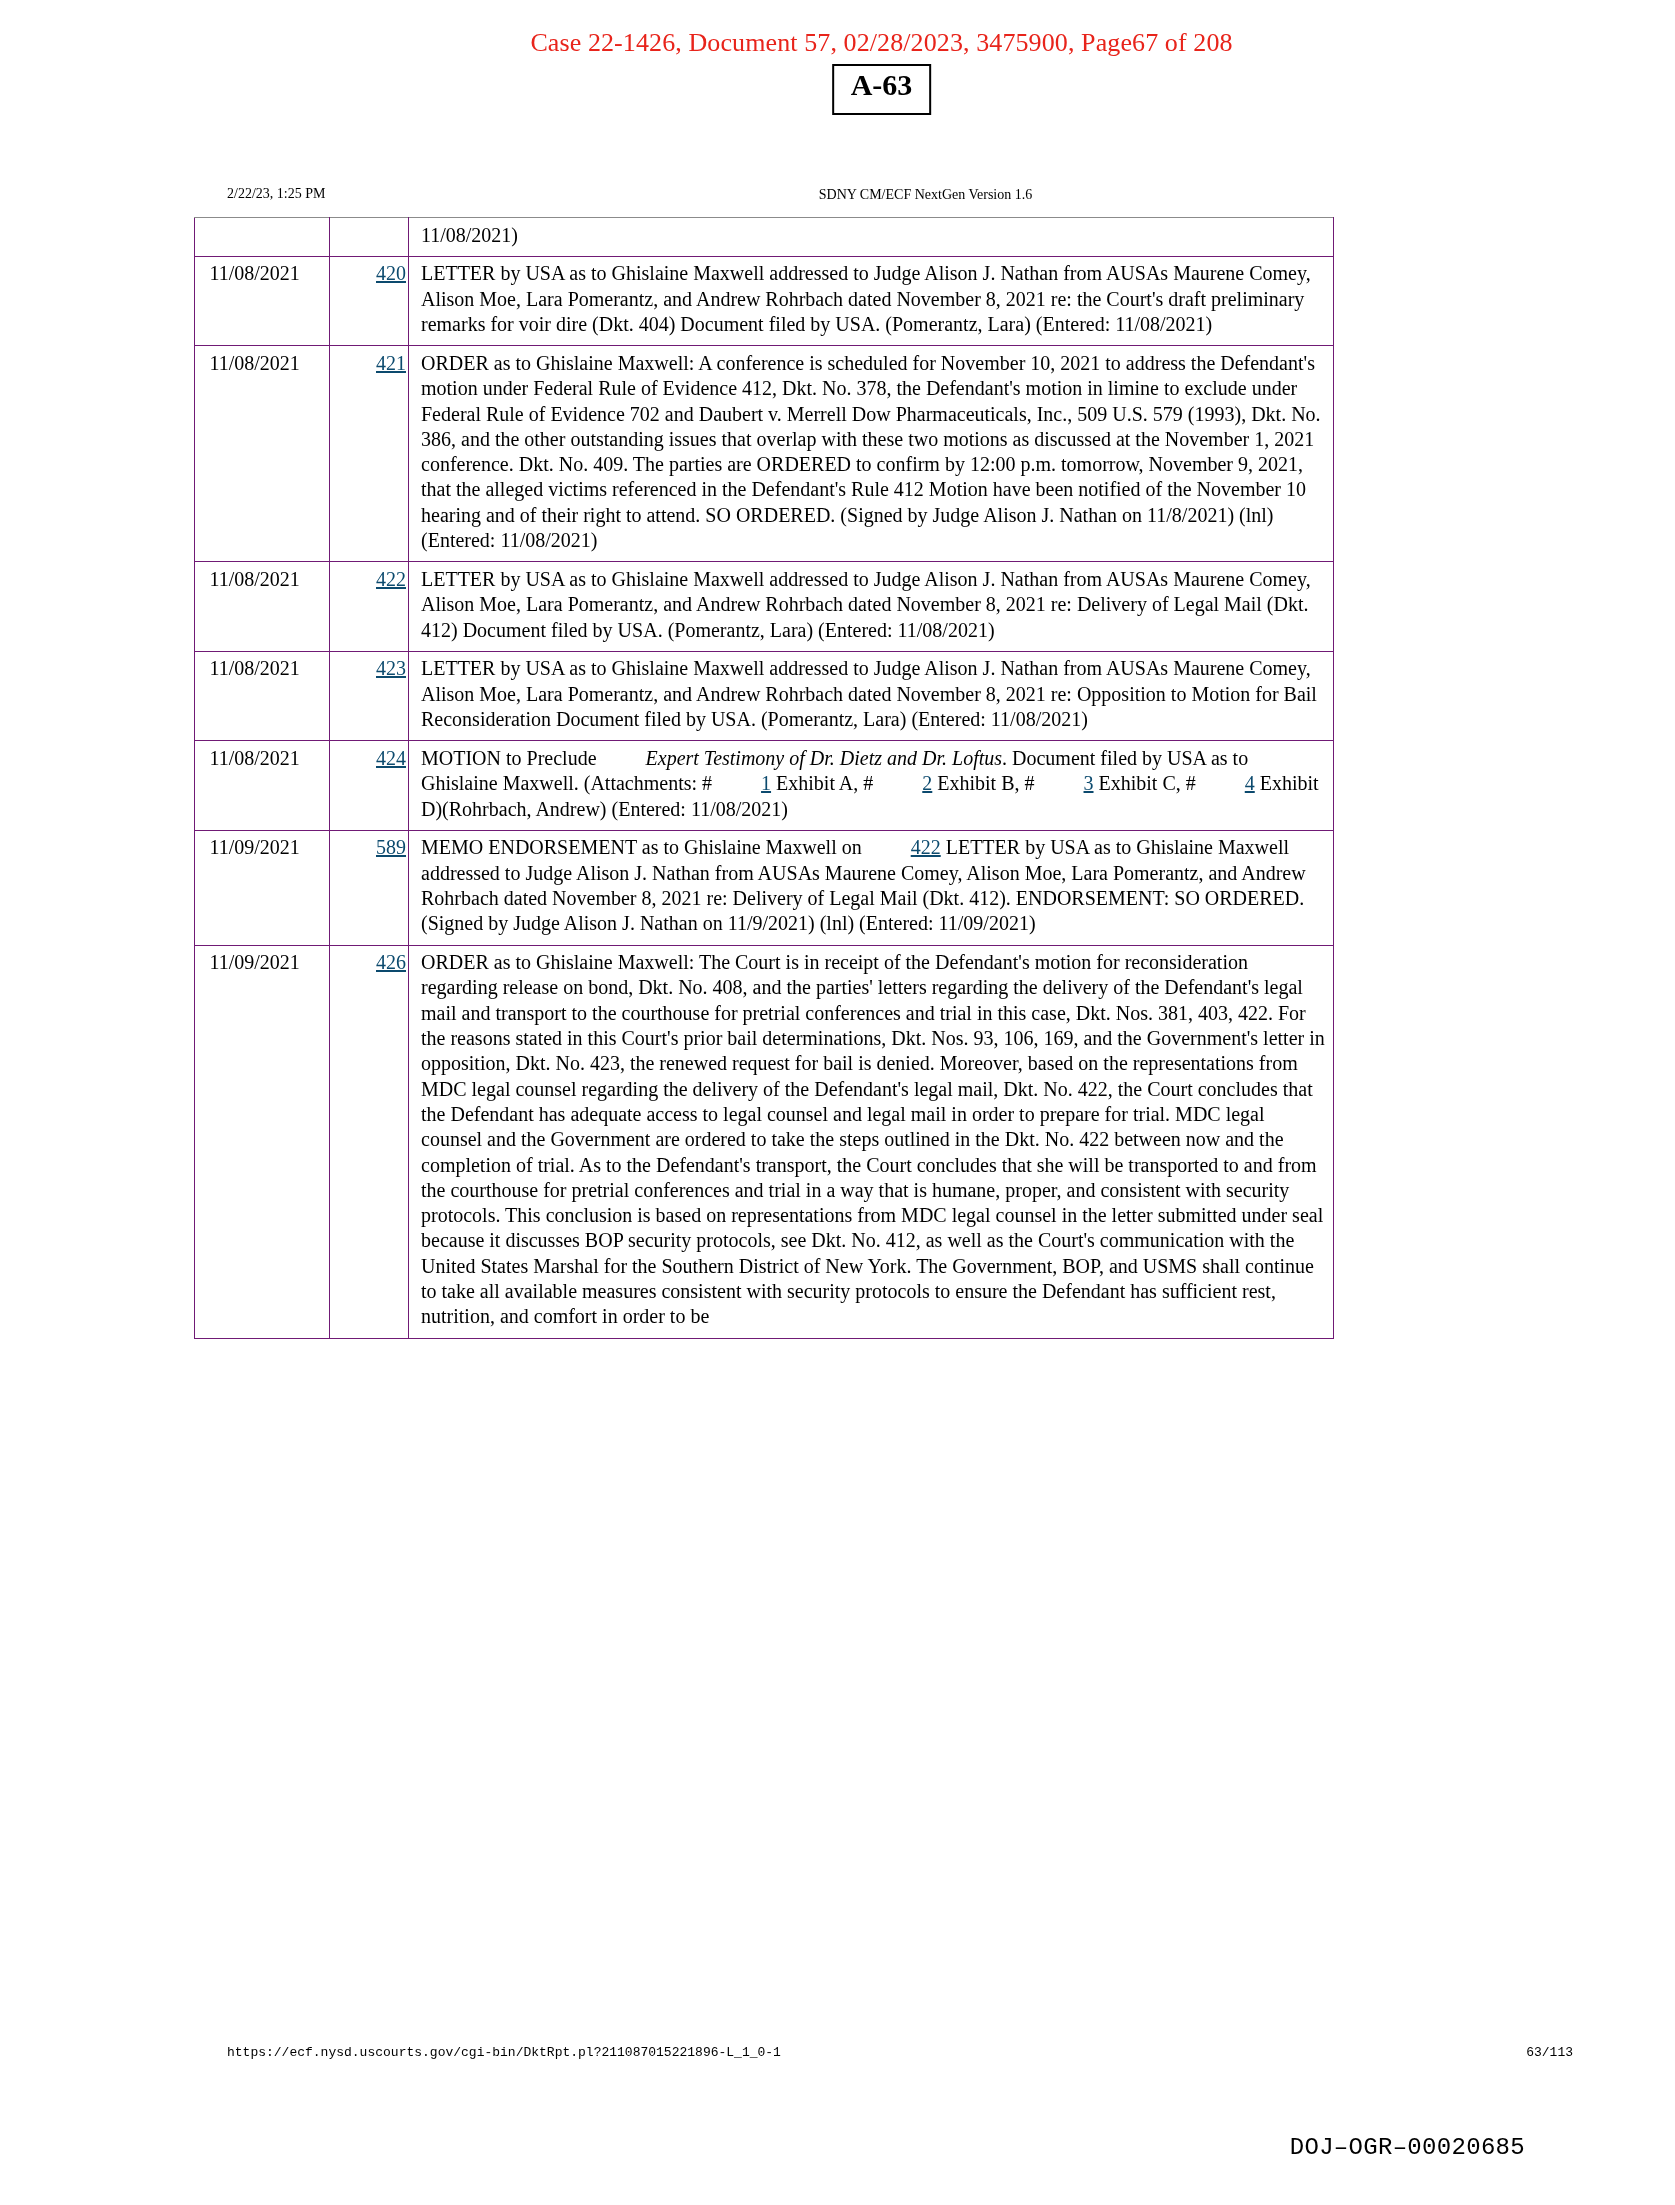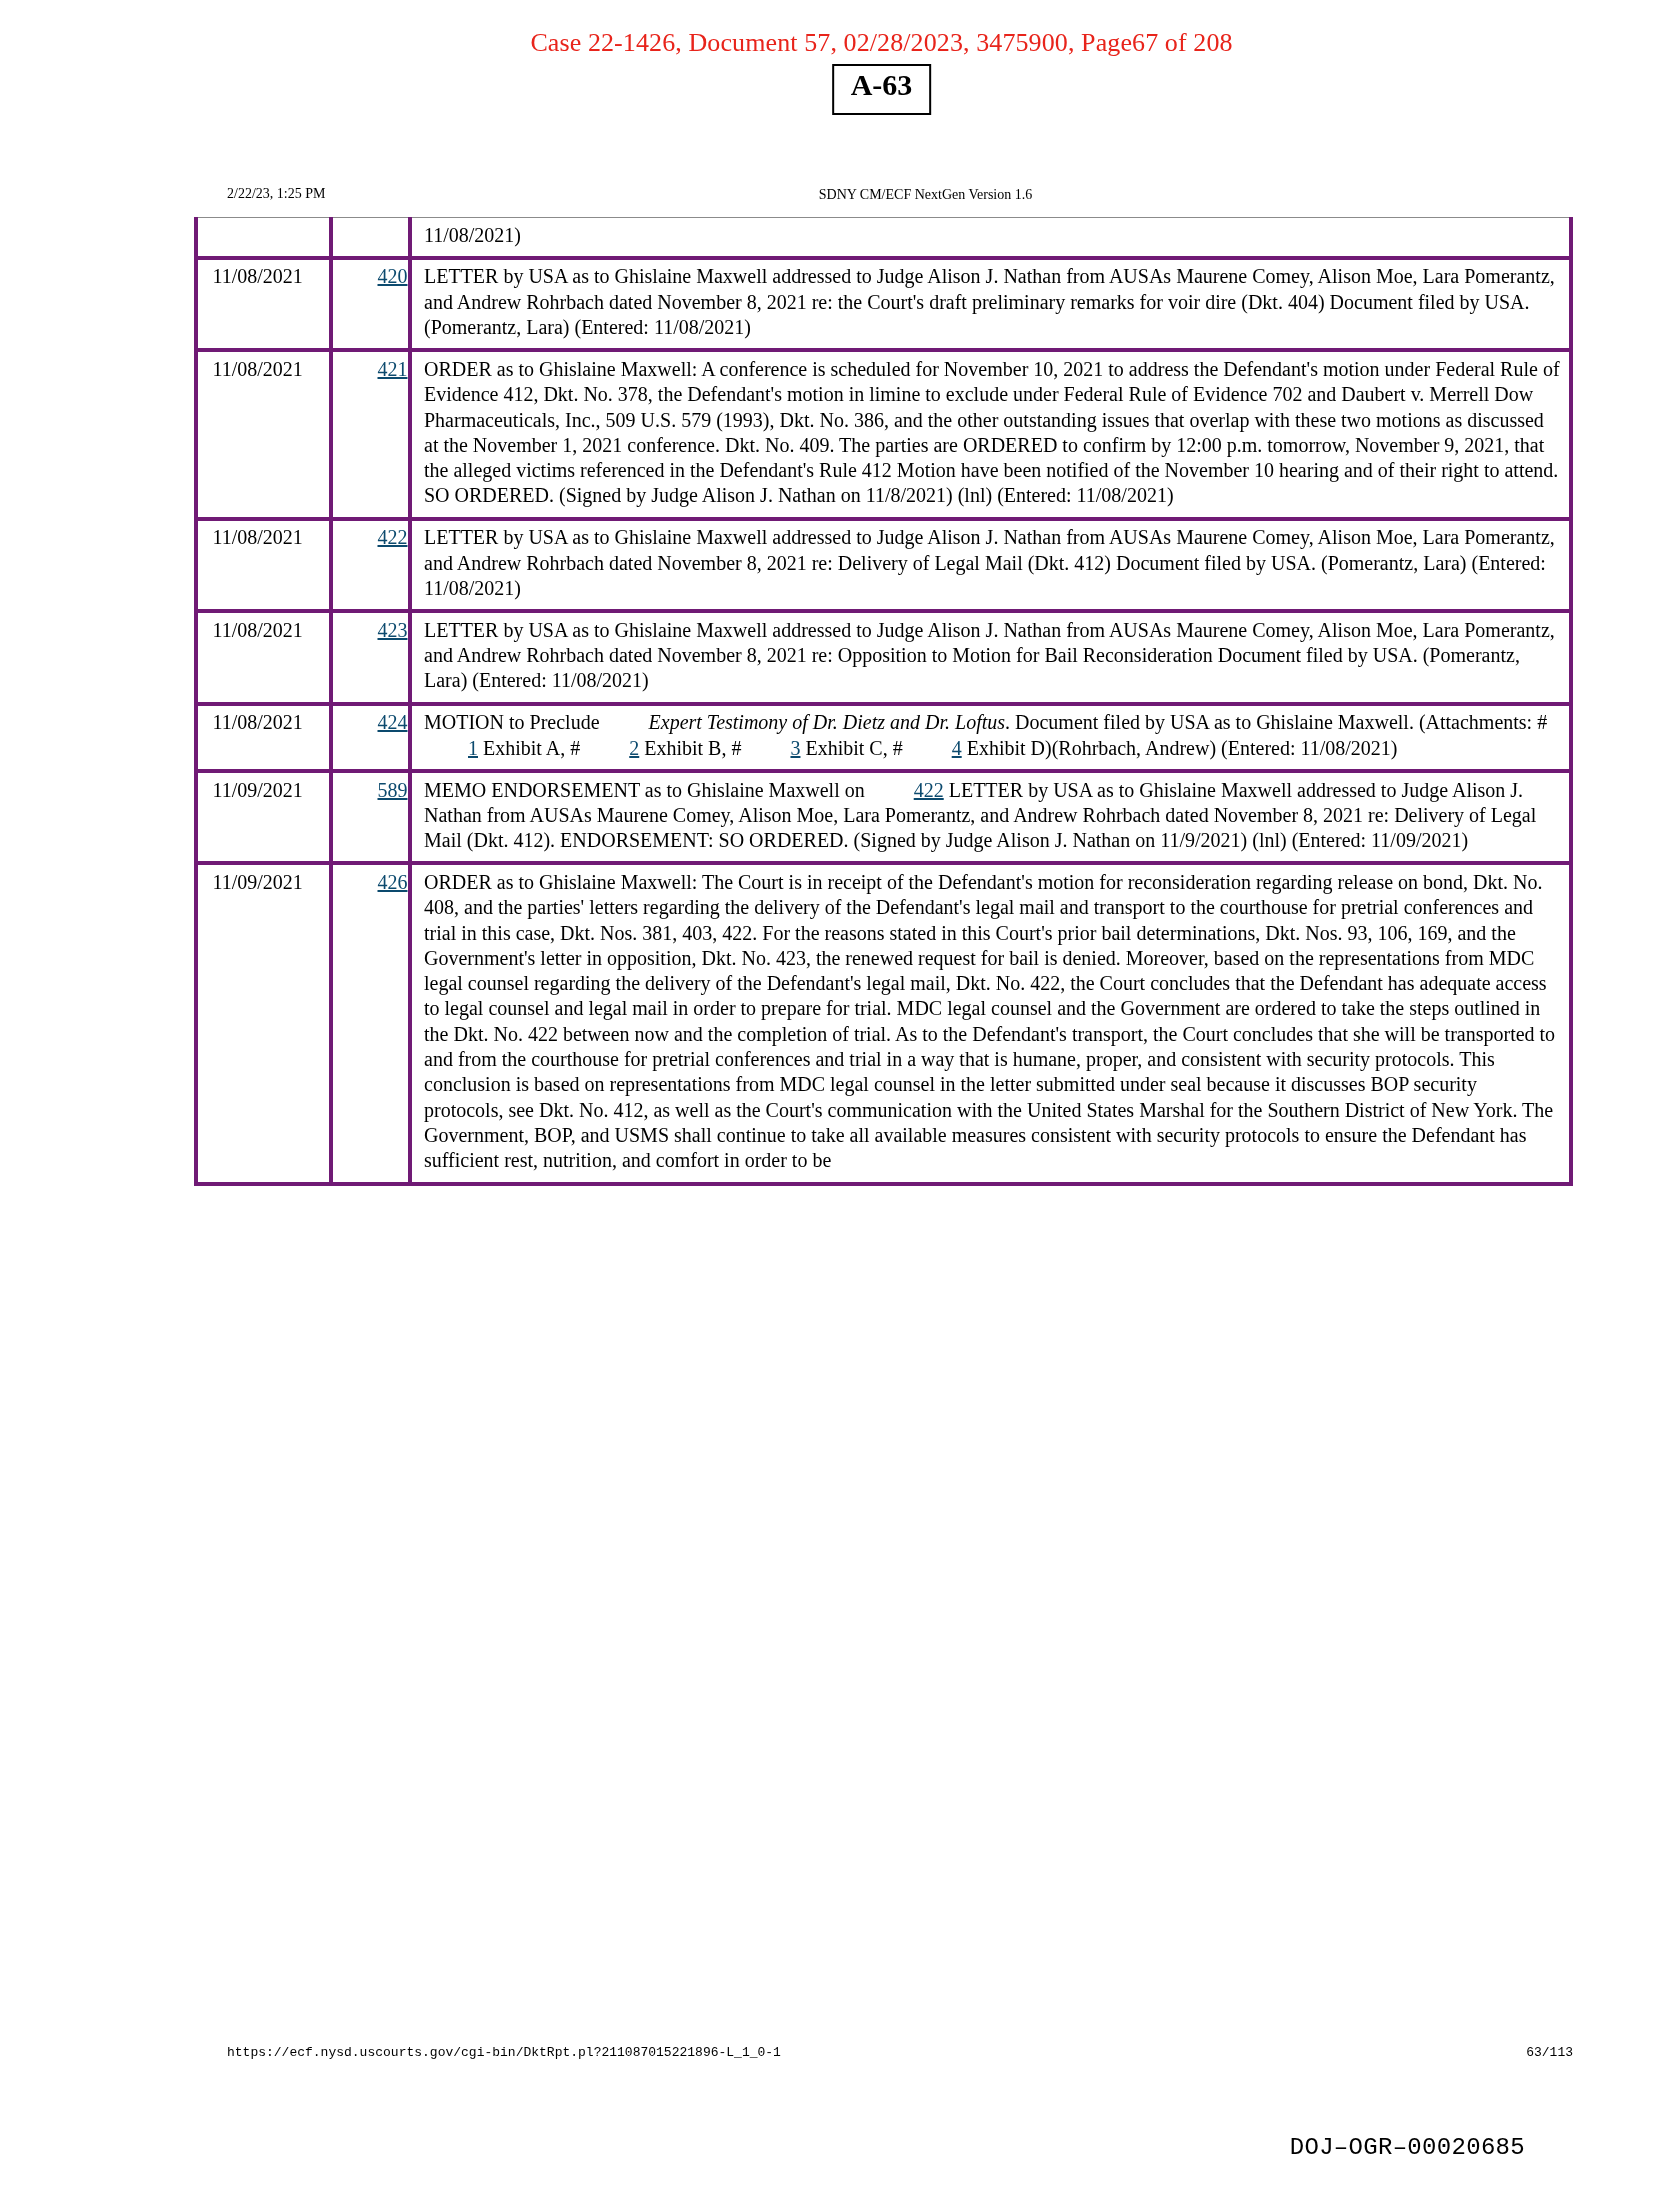--- a/index.html
+++ b/index.html
@@ -65,27 +65,27 @@
     top: 0.7px;
     text-align: center;
     white-space: nowrap;
   }
 
   
   .docket {
     position: absolute;
     top: 217px;
     left: 150px;
-    width: 1379px;
+    width: 1140px;
     border-collapse: collapse;
     font-size: 20px;
     line-height: 1.265;
   }
   .docket td {
-    border: 4px solid #701a75;
+    border: 1px solid #701a75;
     padding: 4.6px 8px 8px 12px;
     vertical-align: top;
   }
   .docket tr.first-row td { border-top: 1px solid #8b8b8b; }
   .col-date { width: 135px; white-space: nowrap; padding-left: 14.5px !important; }
   .col-num  { width: 79px; text-align: center; padding-left: 0 !important; padding-right: 0 !important; }
   .col-text { width: auto; }
   .dk-link {
     color: #0c4a6e;
     text-decoration: underline;

